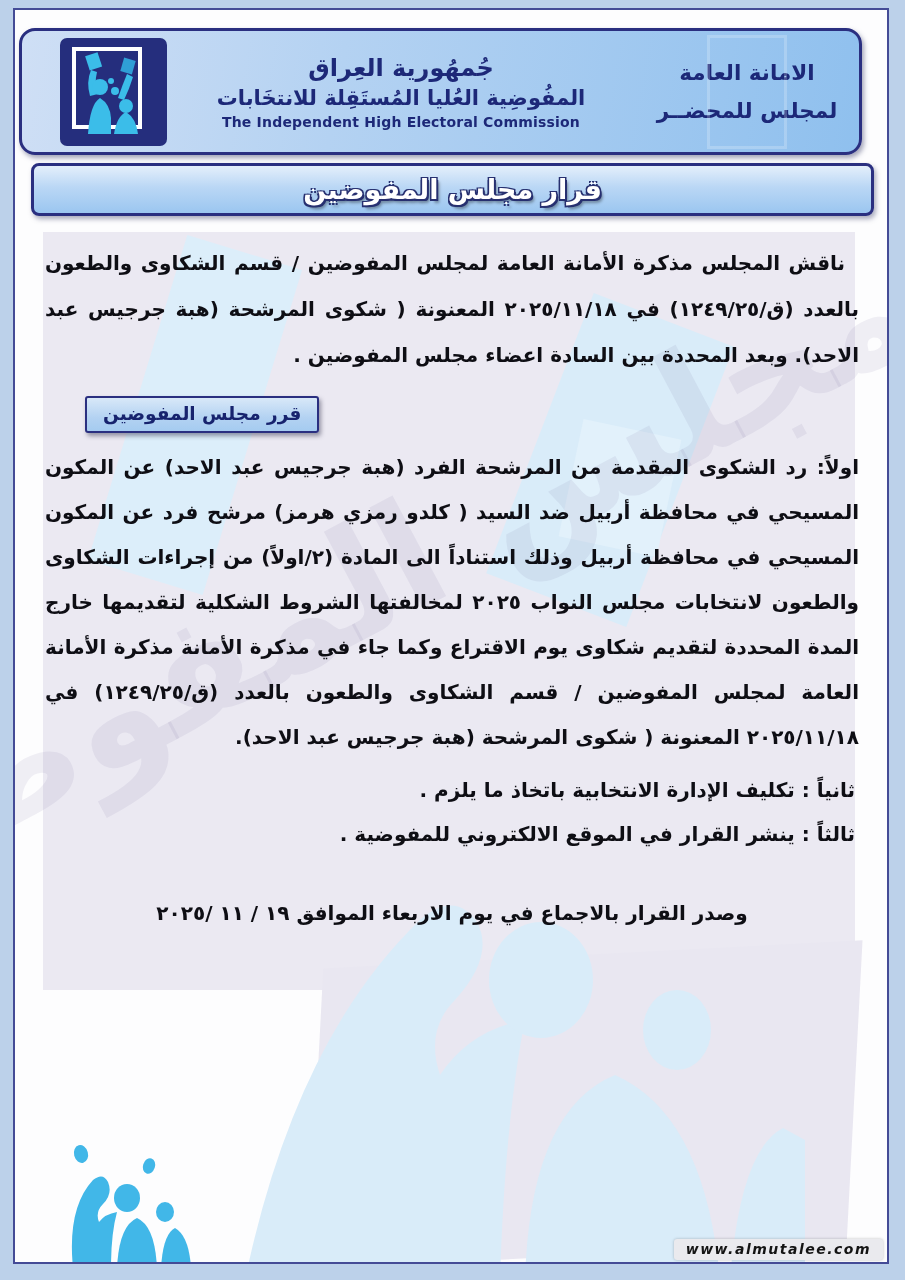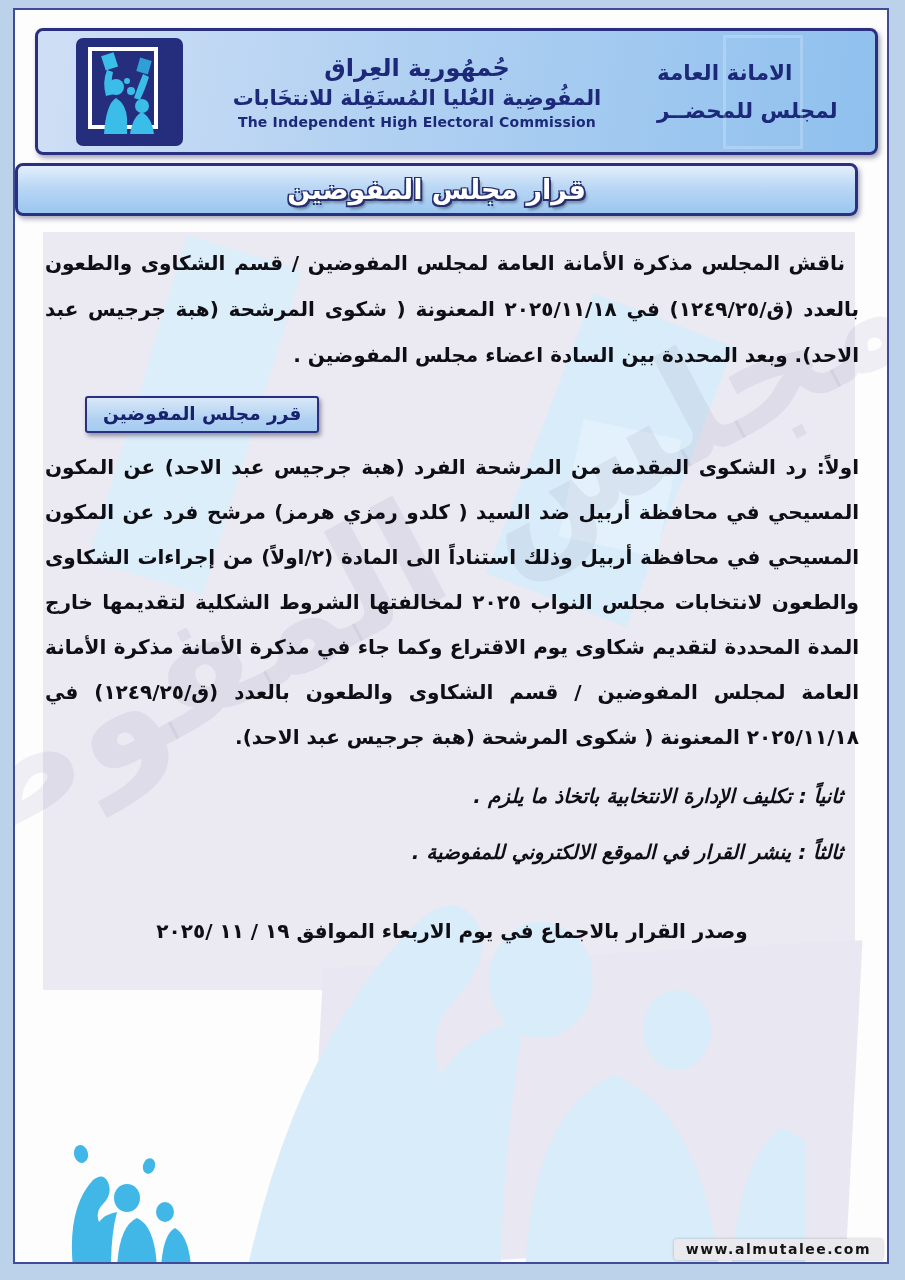--- a/index.html
+++ b/index.html
@@ -18,65 +18,65 @@
   .wm-blue-band2{position:absolute;left:520px;top:300px;width:150px;height:300px;background:#d9ecf9;
               transform:rotate(21deg);}
   .wm-blue-sq{position:absolute;left:555px;top:418px;width:100px;height:120px;background:#e2f1fb;
               transform:rotate(12deg);}
   .wm-ghost-text{position:absolute;left:-40px;top:430px;width:980px;text-align:center;
               font-size:150px;font-weight:bold;color:rgba(118,108,158,0.10);
               transform:rotate(-28deg);direction:rtl;white-space:nowrap;}
   .wm-fig{position:absolute;left:170px;top:850px;}
 
   
-  .header-band{position:absolute;left:20px;top:18px;width:843px;height:127px;box-sizing:border-box;
-       border:3px solid #2a2f80;border-radius:8px;z-index:2;
+  .header-band{position:absolute;left:4px;top:18px;width:843px;height:127px;box-sizing:border-box;
+       border:3px solid #2a2f80;border-radius:16px;z-index:2;
        background:linear-gradient(100deg,#cfdff5 0%,#b4d2f2 38%,#8fc0ee 100%);
        box-shadow:2px 3px 5px rgba(85,90,125,.55);
        display:flex;align-items:center;}
   .logo-box{margin-left:38px;width:107px;height:108px;flex:0 0 auto;}
   .center-block{flex:1;text-align:center;color:#1d2878;line-height:1.25;margin-top:2px;}
   .hdr-ar1{font-size:24px;font-weight:bold;letter-spacing:1px;}
   .hdr-ar2{font-size:21px;font-weight:bold;margin-top:2px;}
   .hdr-ku{font-size:15px;font-weight:bold;margin-top:6px;}
   .hdr-en{font-size:14px;font-weight:bold;margin-top:3px;letter-spacing:.2px;}
-  .right-block{width:212px;margin-right:6px;margin-left:6px;text-align:left;color:#1c2878;
+  .right-block{width:212px;margin-right:6px;margin-left:6px;text-align:center;color:#1c2878;
        font-weight:bold;font-size:21.5px;line-height:1.1;position:relative;direction:rtl;}
   .right-block .rb-line{margin:14px 0;}
   .rb-ghost{position:absolute;left:50%;top:50%;width:74px;height:108px;
        transform:translate(-50%,-50%);border:3px solid rgba(255,255,255,.35);opacity:.6;}
 
   
-  .title-bar{position:absolute;left:0;top:153px;width:843px;height:53px;box-sizing:border-box;
+  .title-bar{position:absolute;left:16px;top:153px;width:843px;height:53px;box-sizing:border-box;
        border:3px solid #2a2f80;border-radius:8px;z-index:2;
        background:linear-gradient(180deg,#e4effb 0%,#bad7f5 45%,#9bc6f0 100%);
        box-shadow:2px 3px 5px rgba(85,90,125,.5);
        display:flex;align-items:center;justify-content:center;}
   .title-text{color:#ffffff;font-weight:bold;font-size:27px;letter-spacing:1px;
        text-shadow:-1.5px -1.5px 0 #273070,1.5px -1.5px 0 #273070,-1.5px 1.5px 0 #273070,
                    2px 2px 0 #273070,3px 4px 3px rgba(0,0,0,.35);}
 
   
   .content{position:absolute;left:30px;right:28px;top:230px;z-index:1;direction:rtl;
        text-align:justify;color:#0e0e14;font-weight:bold;}
   .p1{font-size:20px;line-height:47px;margin:12px 0 26px;}
   .p2{font-size:20px;line-height:46px;margin:0;text-indent:14px;}
   .badge-row{margin:18px 0 12px;text-align:left;direction:ltr;padding-left:12px;}
   .badge{display:inline-block;border:2px solid #2a2f80;border-radius:3px;
        background:linear-gradient(180deg,#d8e8f8 0%,#b3d2f2 60%,#a5cbf0 100%);
        padding:5px 16px 7px;font-size:18.5px;font-weight:bold;color:#17236e;
        box-shadow:2px 3px 4px rgba(60,60,85,.5);margin-left:28px;}
   .item-first{font-size:20px;line-height:45px;margin:8px 0 10px;}
-  .item-line{font-size:20px;line-height:40px;margin:16px;font-style:italic;}
+  .item-line{font-size:20px;line-height:40px;margin:4px;}
   .closing{font-size:20px;margin-top:47px;text-align:center;}
 
   
   .bottom-figure{position:absolute;left:30px;top:1132px;z-index:1;}
   .url-badge{position:absolute;right:4px;bottom:2px;z-index:3;background:#eaeaee;
-       border-radius:3px;padding:2px 12px 3px;font-size:14px;font-weight:bold;
+       border-radius:3px;padding:2px 12px 3px;font-size:14px;font-weight:bold;font-style:italic;
        color:#141414;letter-spacing:1.5px;box-shadow:0 0 3px rgba(0,0,0,.25);}
 </style>
 </head>
 <body>
 
 <div class="screen">
   <div class="doc">
 
     <div class="wm">
       <div class="wm-lav-main"></div>

